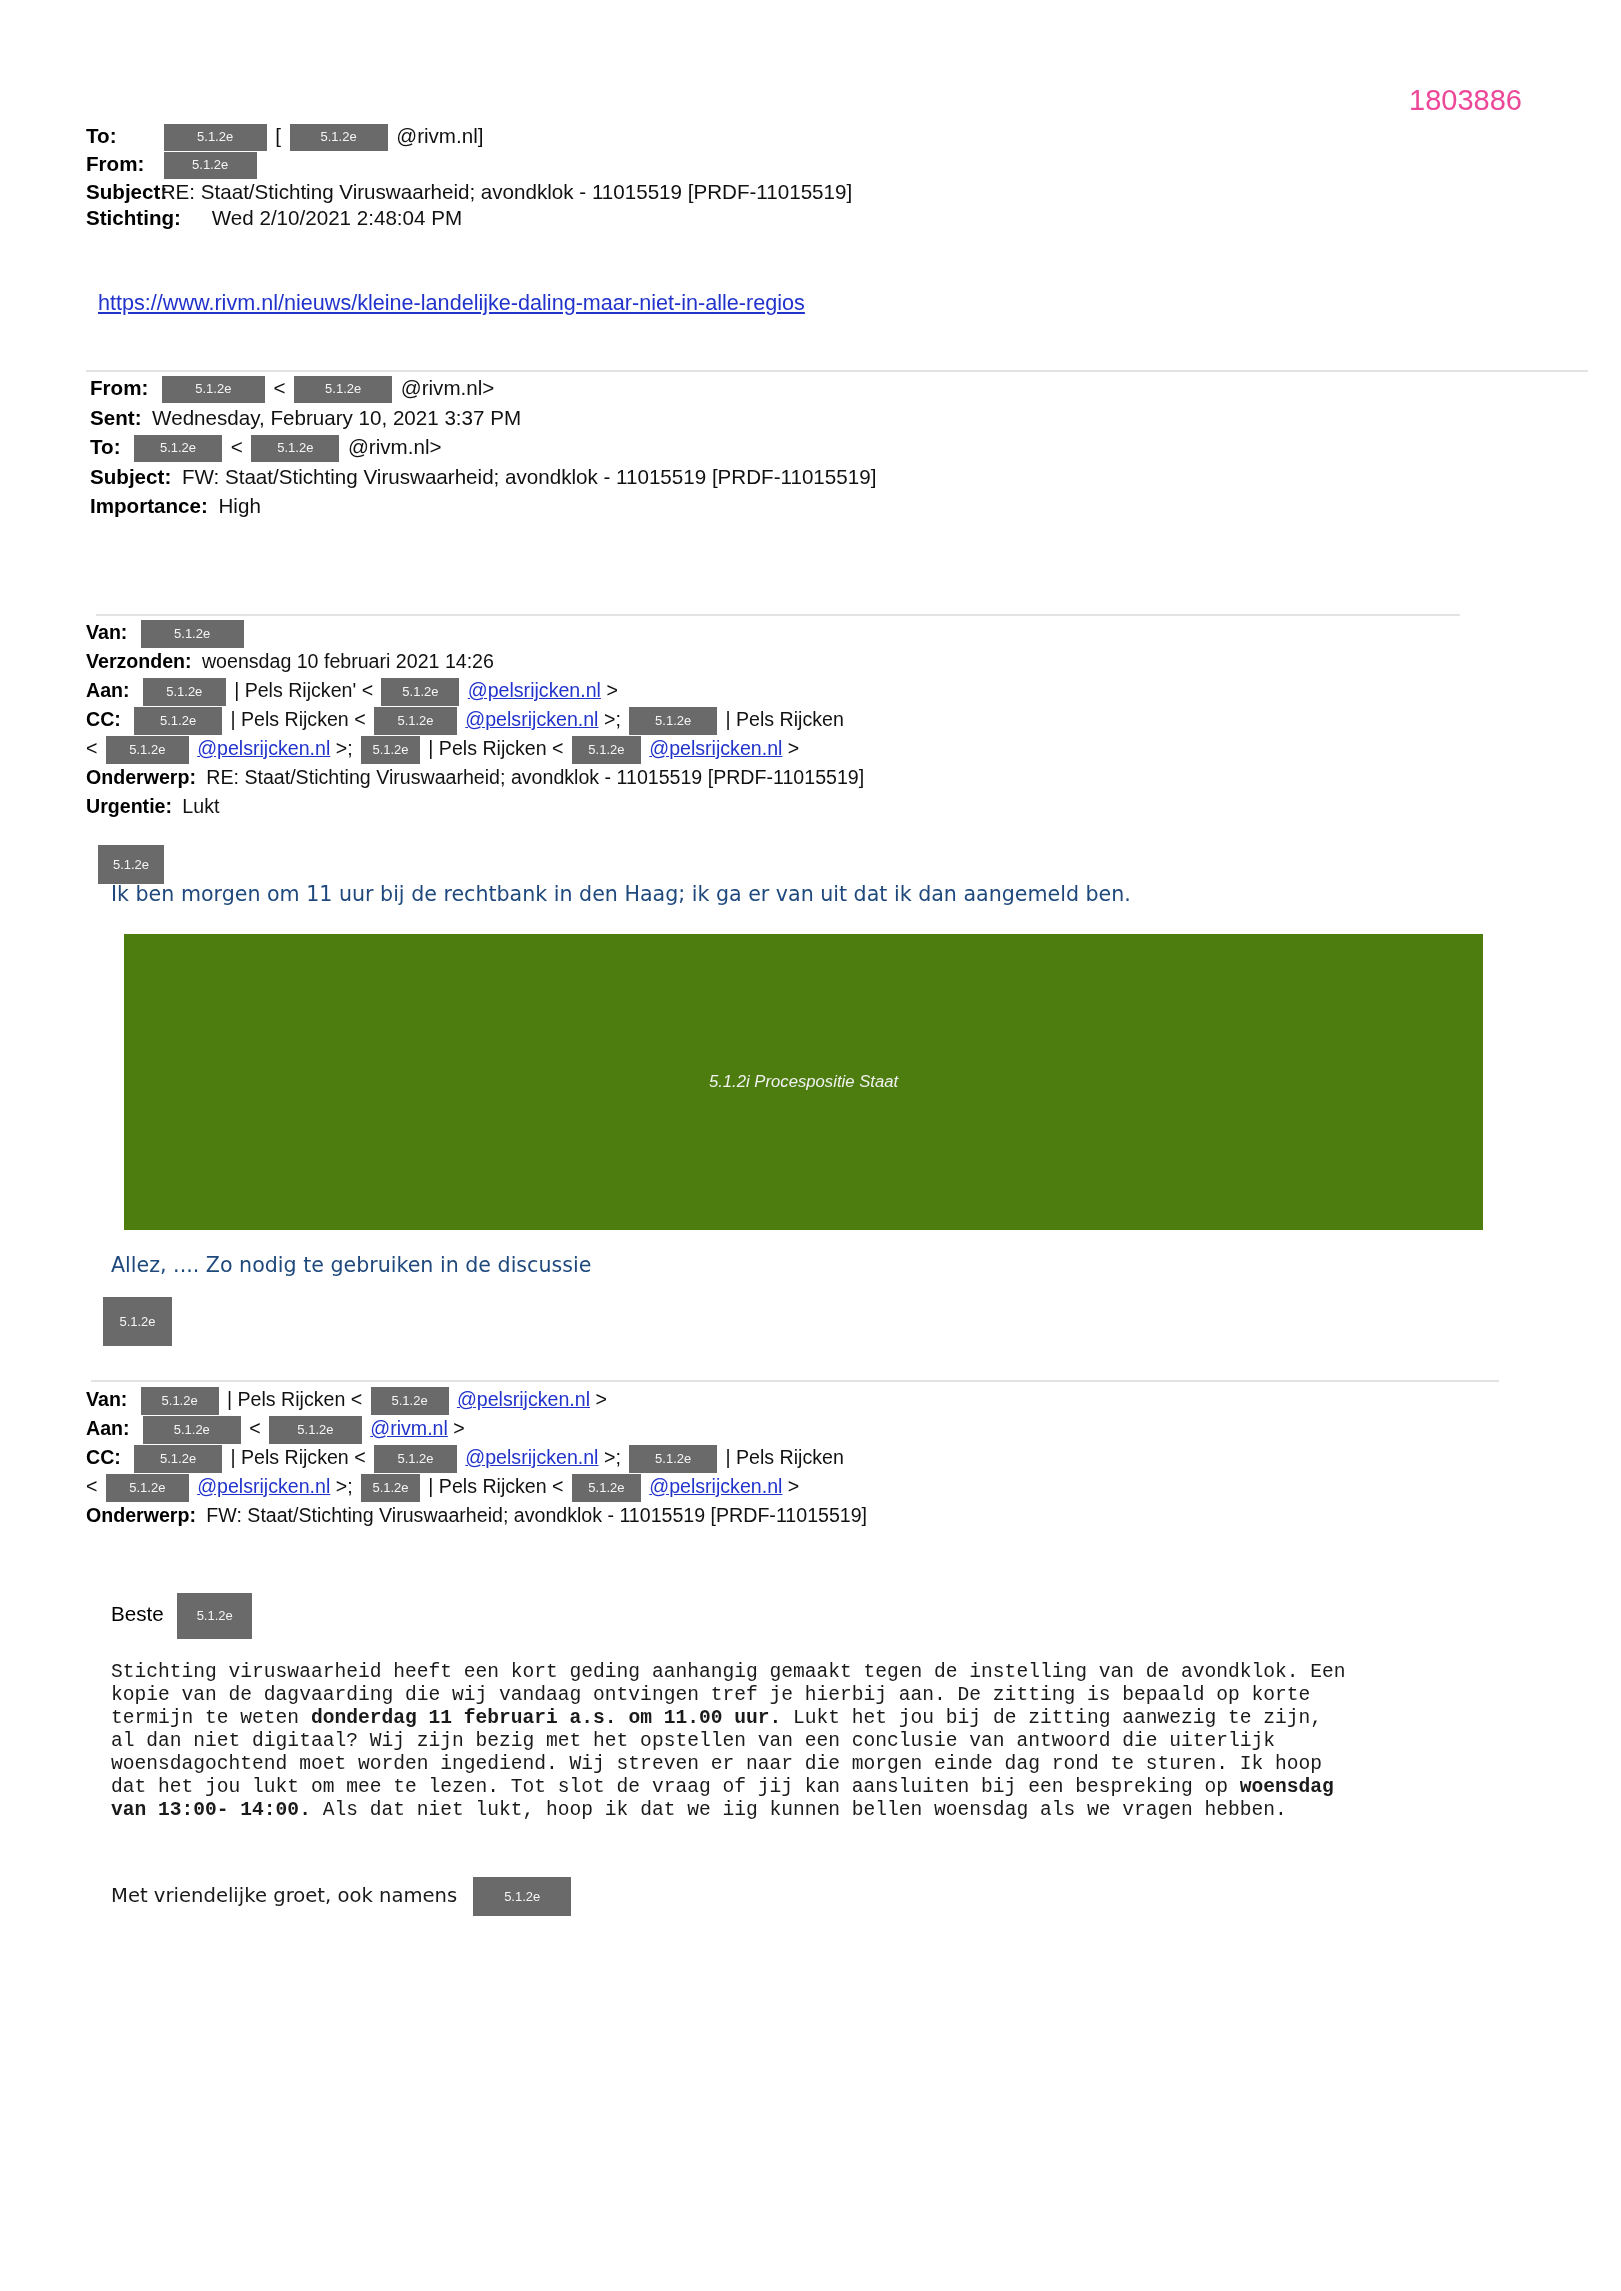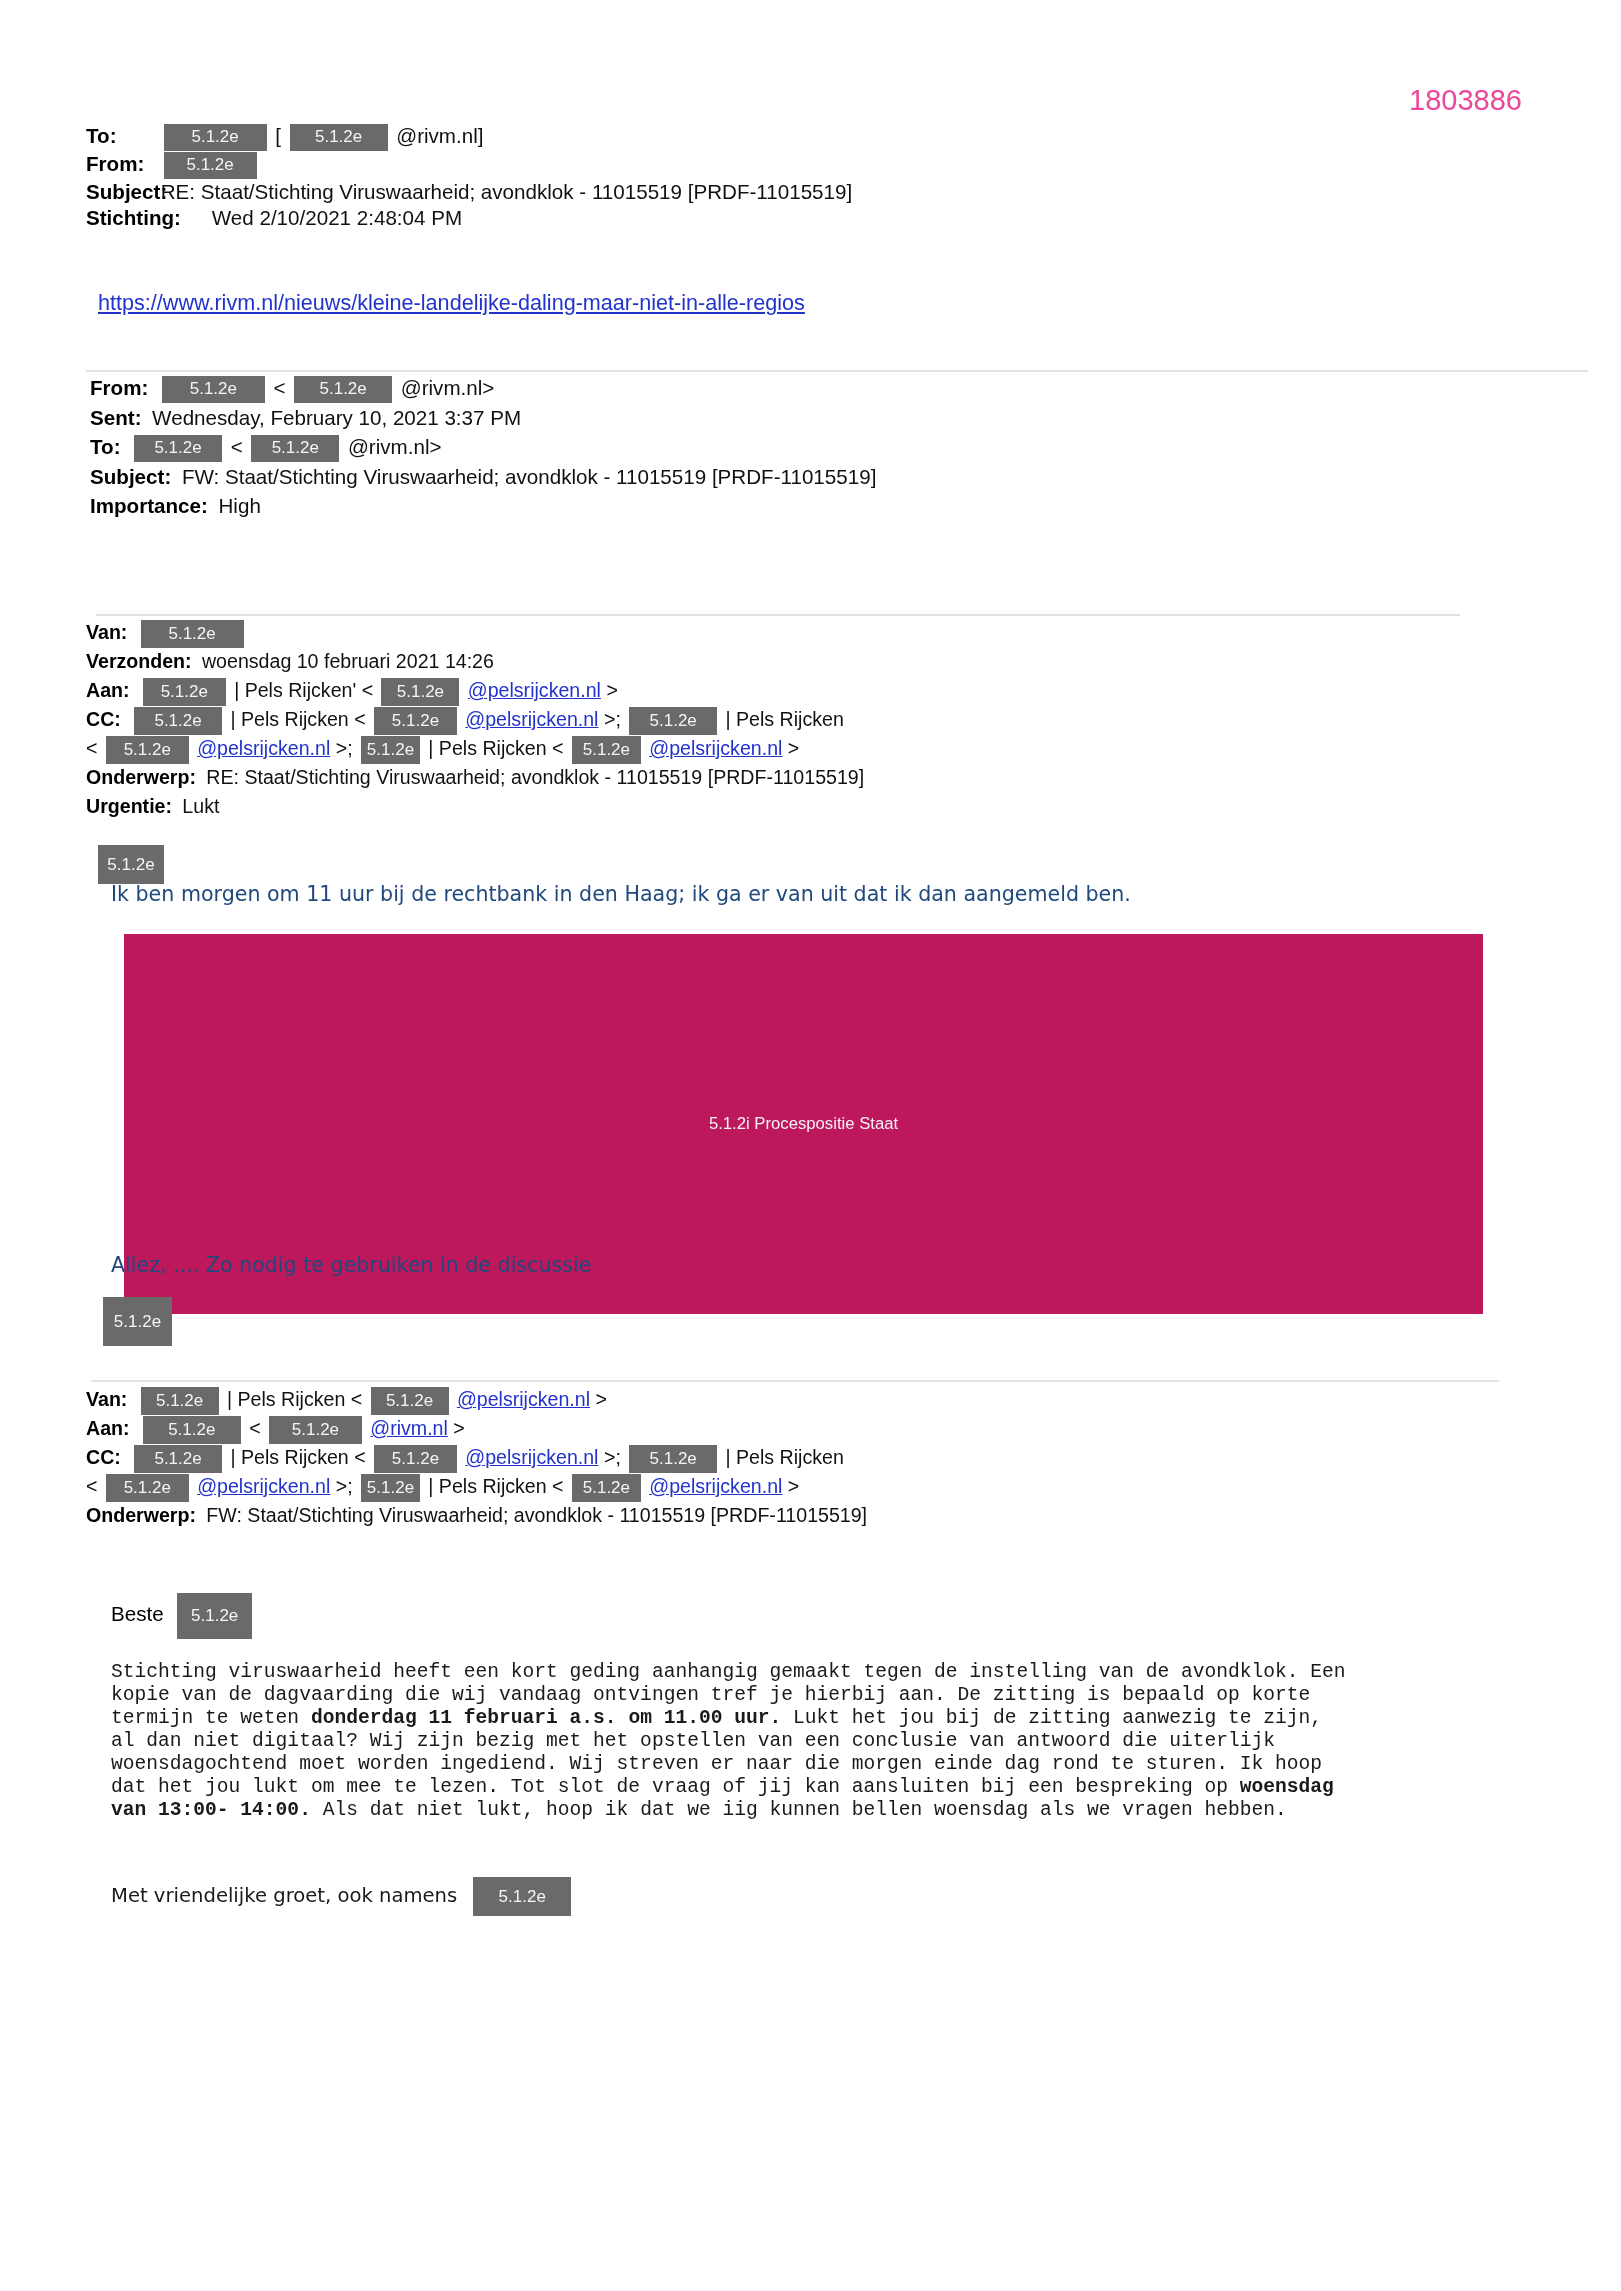--- a/index.html
+++ b/index.html
@@ -12,32 +12,32 @@
   .hrow{white-space:normal;}
   .hlabel{font-weight:bold;margin-right:4.9px;color:#000;}
   .email1{left:86px;font-size:20.6px;}
   .email1 .hrow{line-height:26.5px;}
   .email1 .hlabel{display:inline-block;width:69px;margin-right:0;}
   .email1 .hrow.indent .hlabel{width:120px;}
   .email2{left:90px;font-size:20.6px;}
   .email2 .hrow{line-height:29px;}
   .hdr34{left:86px;font-size:19.6px;}
   .hdr34 .hrow{line-height:29px;}
-  .redact{display:inline-block;background:#6a6a6a;color:#f5f5f5;font-size:17px;
+  .redact{display:inline-block;background:#6a6a6a;color:#f5f5f5;font-size:13px;
           text-align:center;vertical-align:middle;height:26.5px;line-height:26.5px;
           min-width:78px;margin:0 2.9px;font-family:"Liberation Sans",sans-serif;}
   .hdr34 .redact{height:28px;line-height:28px;margin:-2px 2.9px;}
   .standalone .redact{margin:0;}
   .lnk{color:#2233cc;text-decoration:underline;cursor:pointer;}
   .link-line{left:98px;font-size:21.6px;}
   .sep{position:absolute;height:2px;background:#e3e3e3;}
   .blue-line{position:absolute;color:#1f497d;font-size:20.6px;
              font-family:"DejaVu Sans",sans-serif;white-space:nowrap;}
-  .big-box{position:absolute;left:124px;top:934px;width:1359px;height:380px;background:#be185d;
-           display:flex;align-items:center;justify-content:center;}
+  .big-box{position:absolute;left:124px;top:934px;width:1359px;height:296px;background:#4d7c0f;
+           display:flex;align-items:center;justify-content:center;font-style:italic;}
   .big-box span{color:#f2f2f2;font-size:16.7px;font-family:"Liberation Sans",sans-serif;}
   .greeting{position:absolute;font-size:20.6px;color:#000;}
   .greeting .redact{height:46px;line-height:46px;min-width:75px;margin-left:7.8px;}
   .paragraph{position:absolute;font-size:19.6px;line-height:23px;color:#1a1a1a;
              font-family:Liberation Mono, monospace;}
   .paragraph .bold, .bold{font-weight:bold;}
   .closing{position:absolute;font-size:19.6px;color:#1a1a1a;font-family:"DejaVu Sans",sans-serif;}
   .closing .redact{height:39px;line-height:39px;min-width:98px;margin-left:9.8px;}
   .sal1 .redact{height:39px;line-height:39px;min-width:66px;}
   .sig1 .redact{height:49px;line-height:49px;min-width:69px;}

